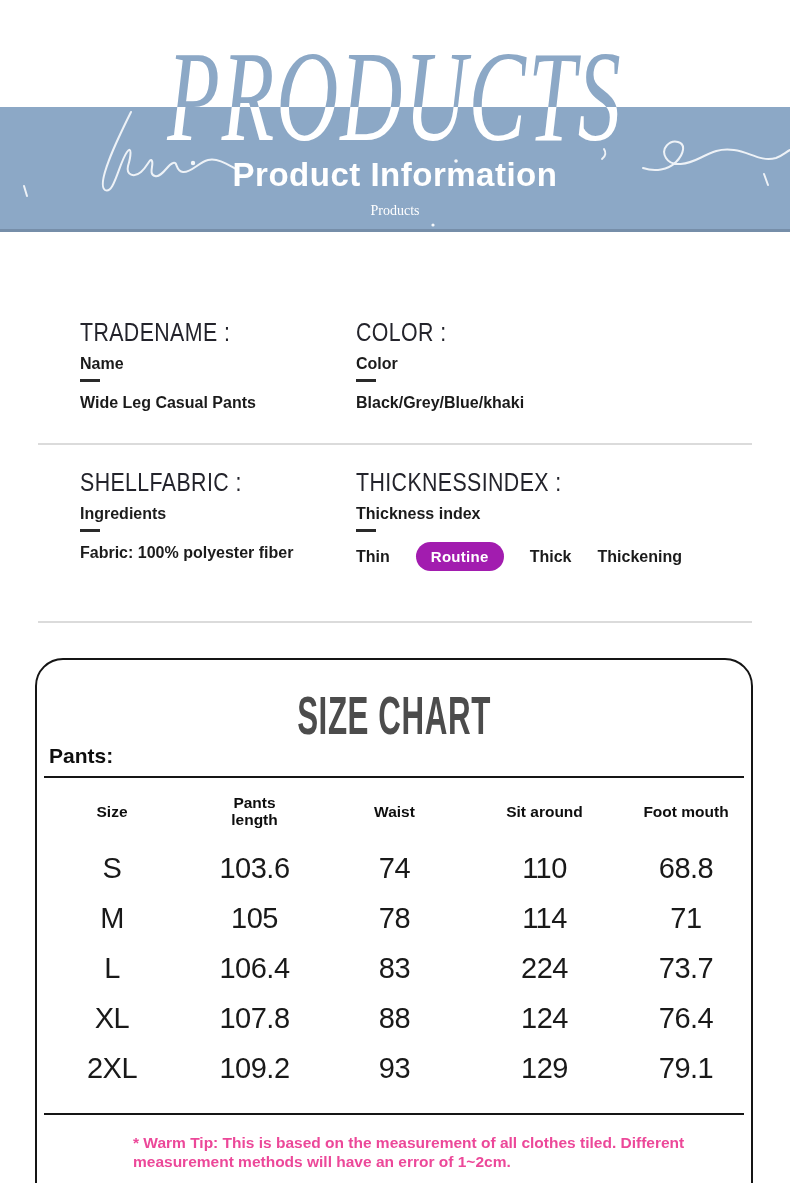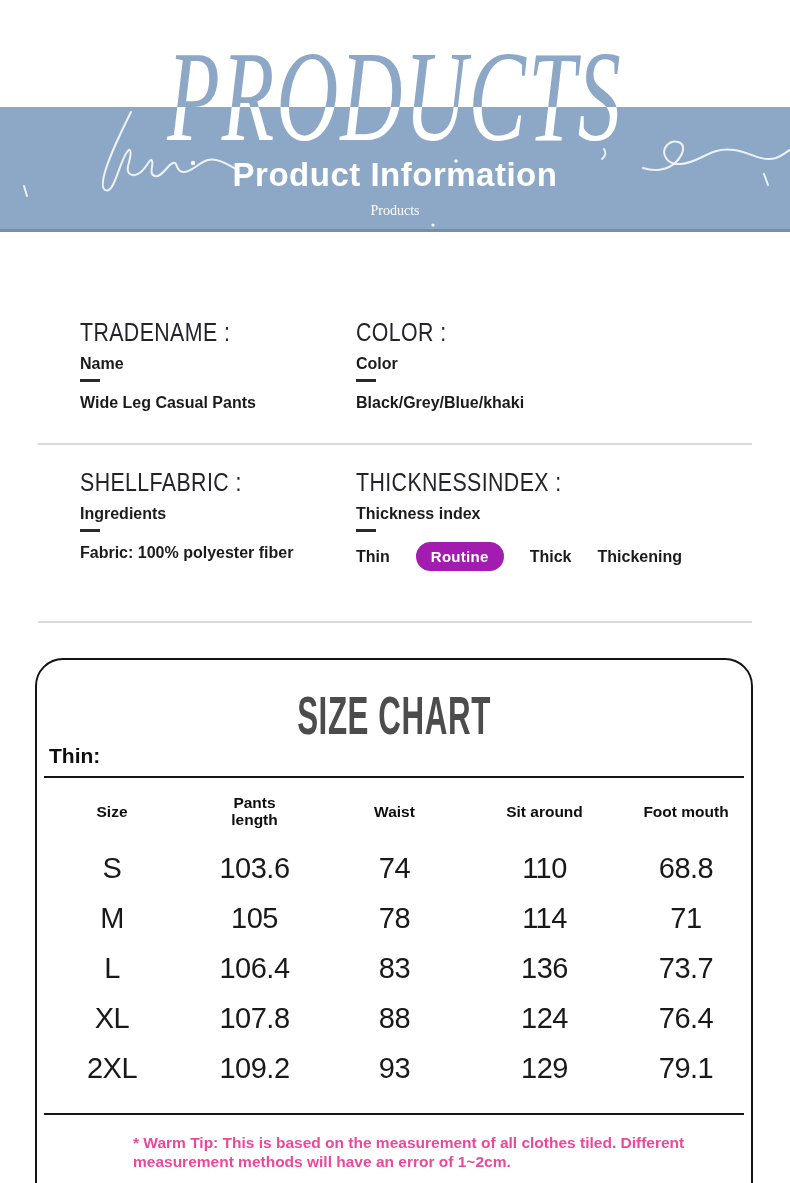--- a/index.html
+++ b/index.html
@@ -153,21 +153,21 @@
       <span class="pill">Routine</span>
       <span class="thick-opt">Thick</span>
       <span class="thick-opt">Thickening</span>
     </div>
   </section>
 
   <div class="divider div-2"></div>
 
   <section class="size-box">
     <h2 class="sc-title">SIZE CHART</h2>
-    <div class="sc-size-label">Thin:</div>
+    <div class="sc-size-label">Pants:</div>
     <div class="sc-rule"></div>
 
     <div class="grid thead">
       <div class="th">Size</div>
       <div class="th"><span class="wrap2">Pants length</span></div>
       <div class="th">Waist</div>
       <div class="th">Sit around</div>
       <div class="th">Foot mouth</div>
     </div>
 
@@ -183,21 +183,21 @@
         <div class="td">M</div>
         <div class="td">105</div>
         <div class="td">78</div>
         <div class="td">114</div>
         <div class="td">71</div>
       </div>
       <div class="grid tr">
         <div class="td">L</div>
         <div class="td">106.4</div>
         <div class="td">83</div>
-        <div class="td">136</div>
+        <div class="td">224</div>
         <div class="td">73.7</div>
       </div>
       <div class="grid tr">
         <div class="td">XL</div>
         <div class="td">107.8</div>
         <div class="td">88</div>
         <div class="td">124</div>
         <div class="td">76.4</div>
       </div>
       <div class="grid tr">

